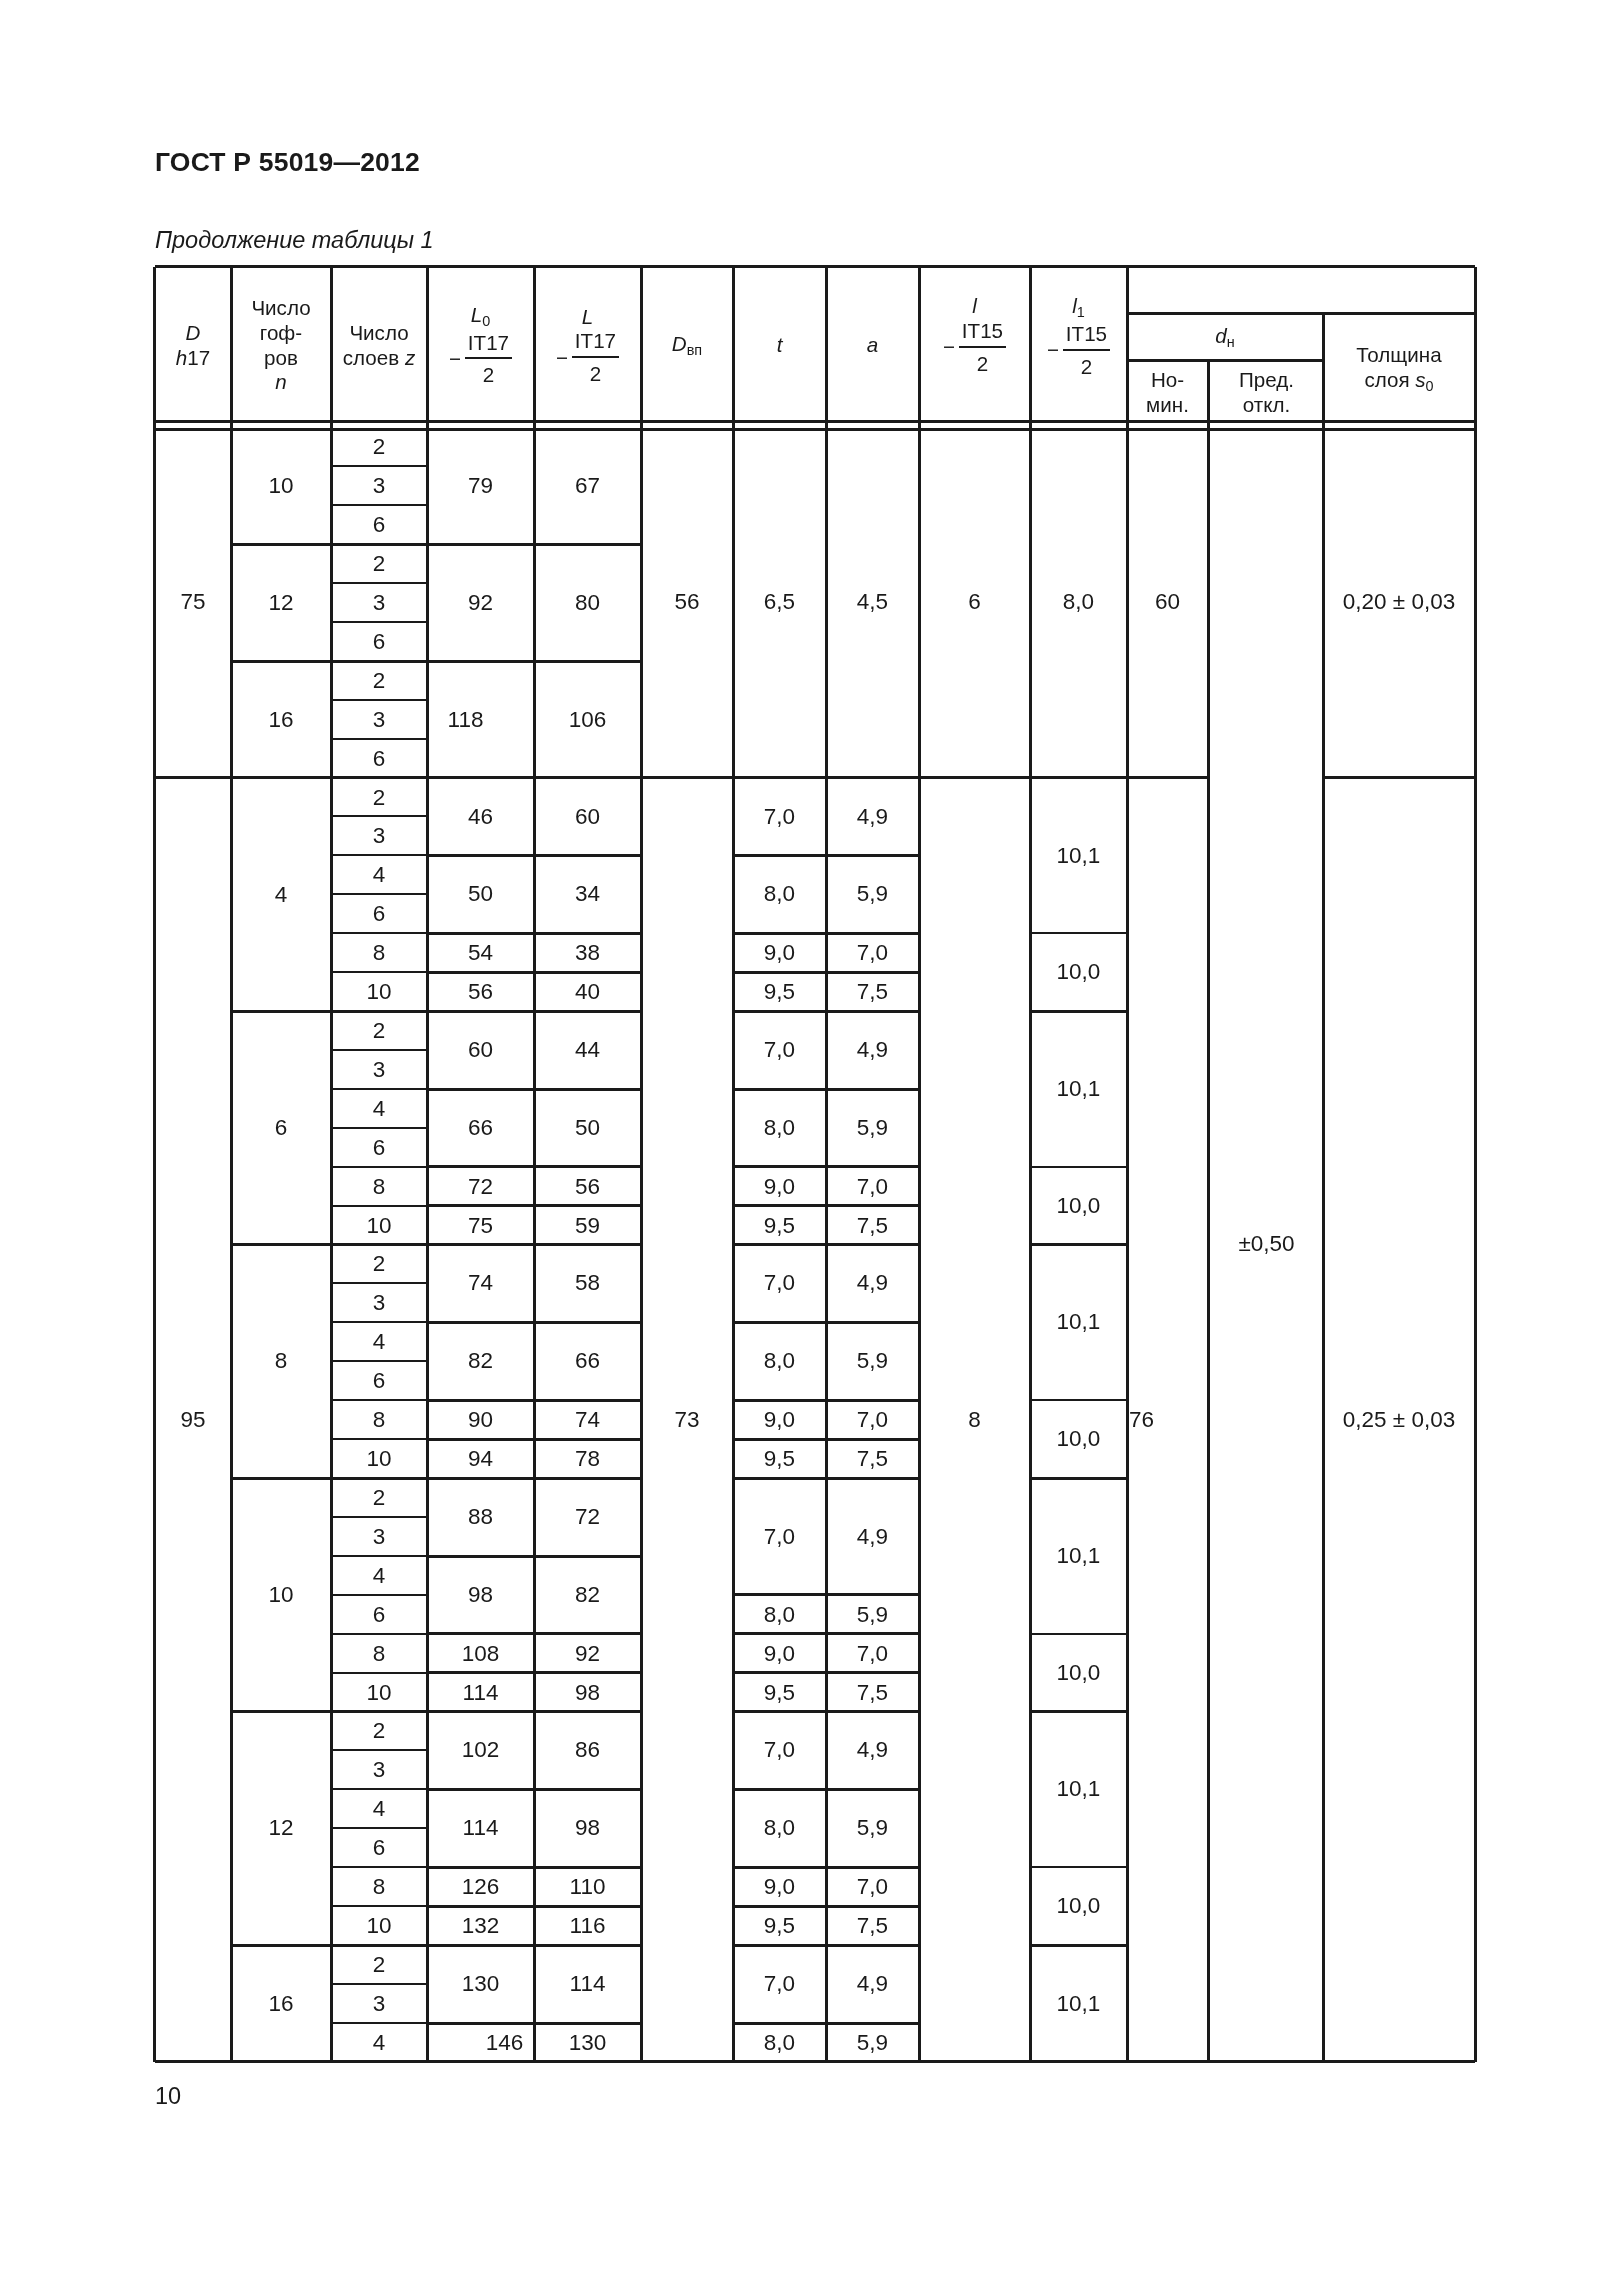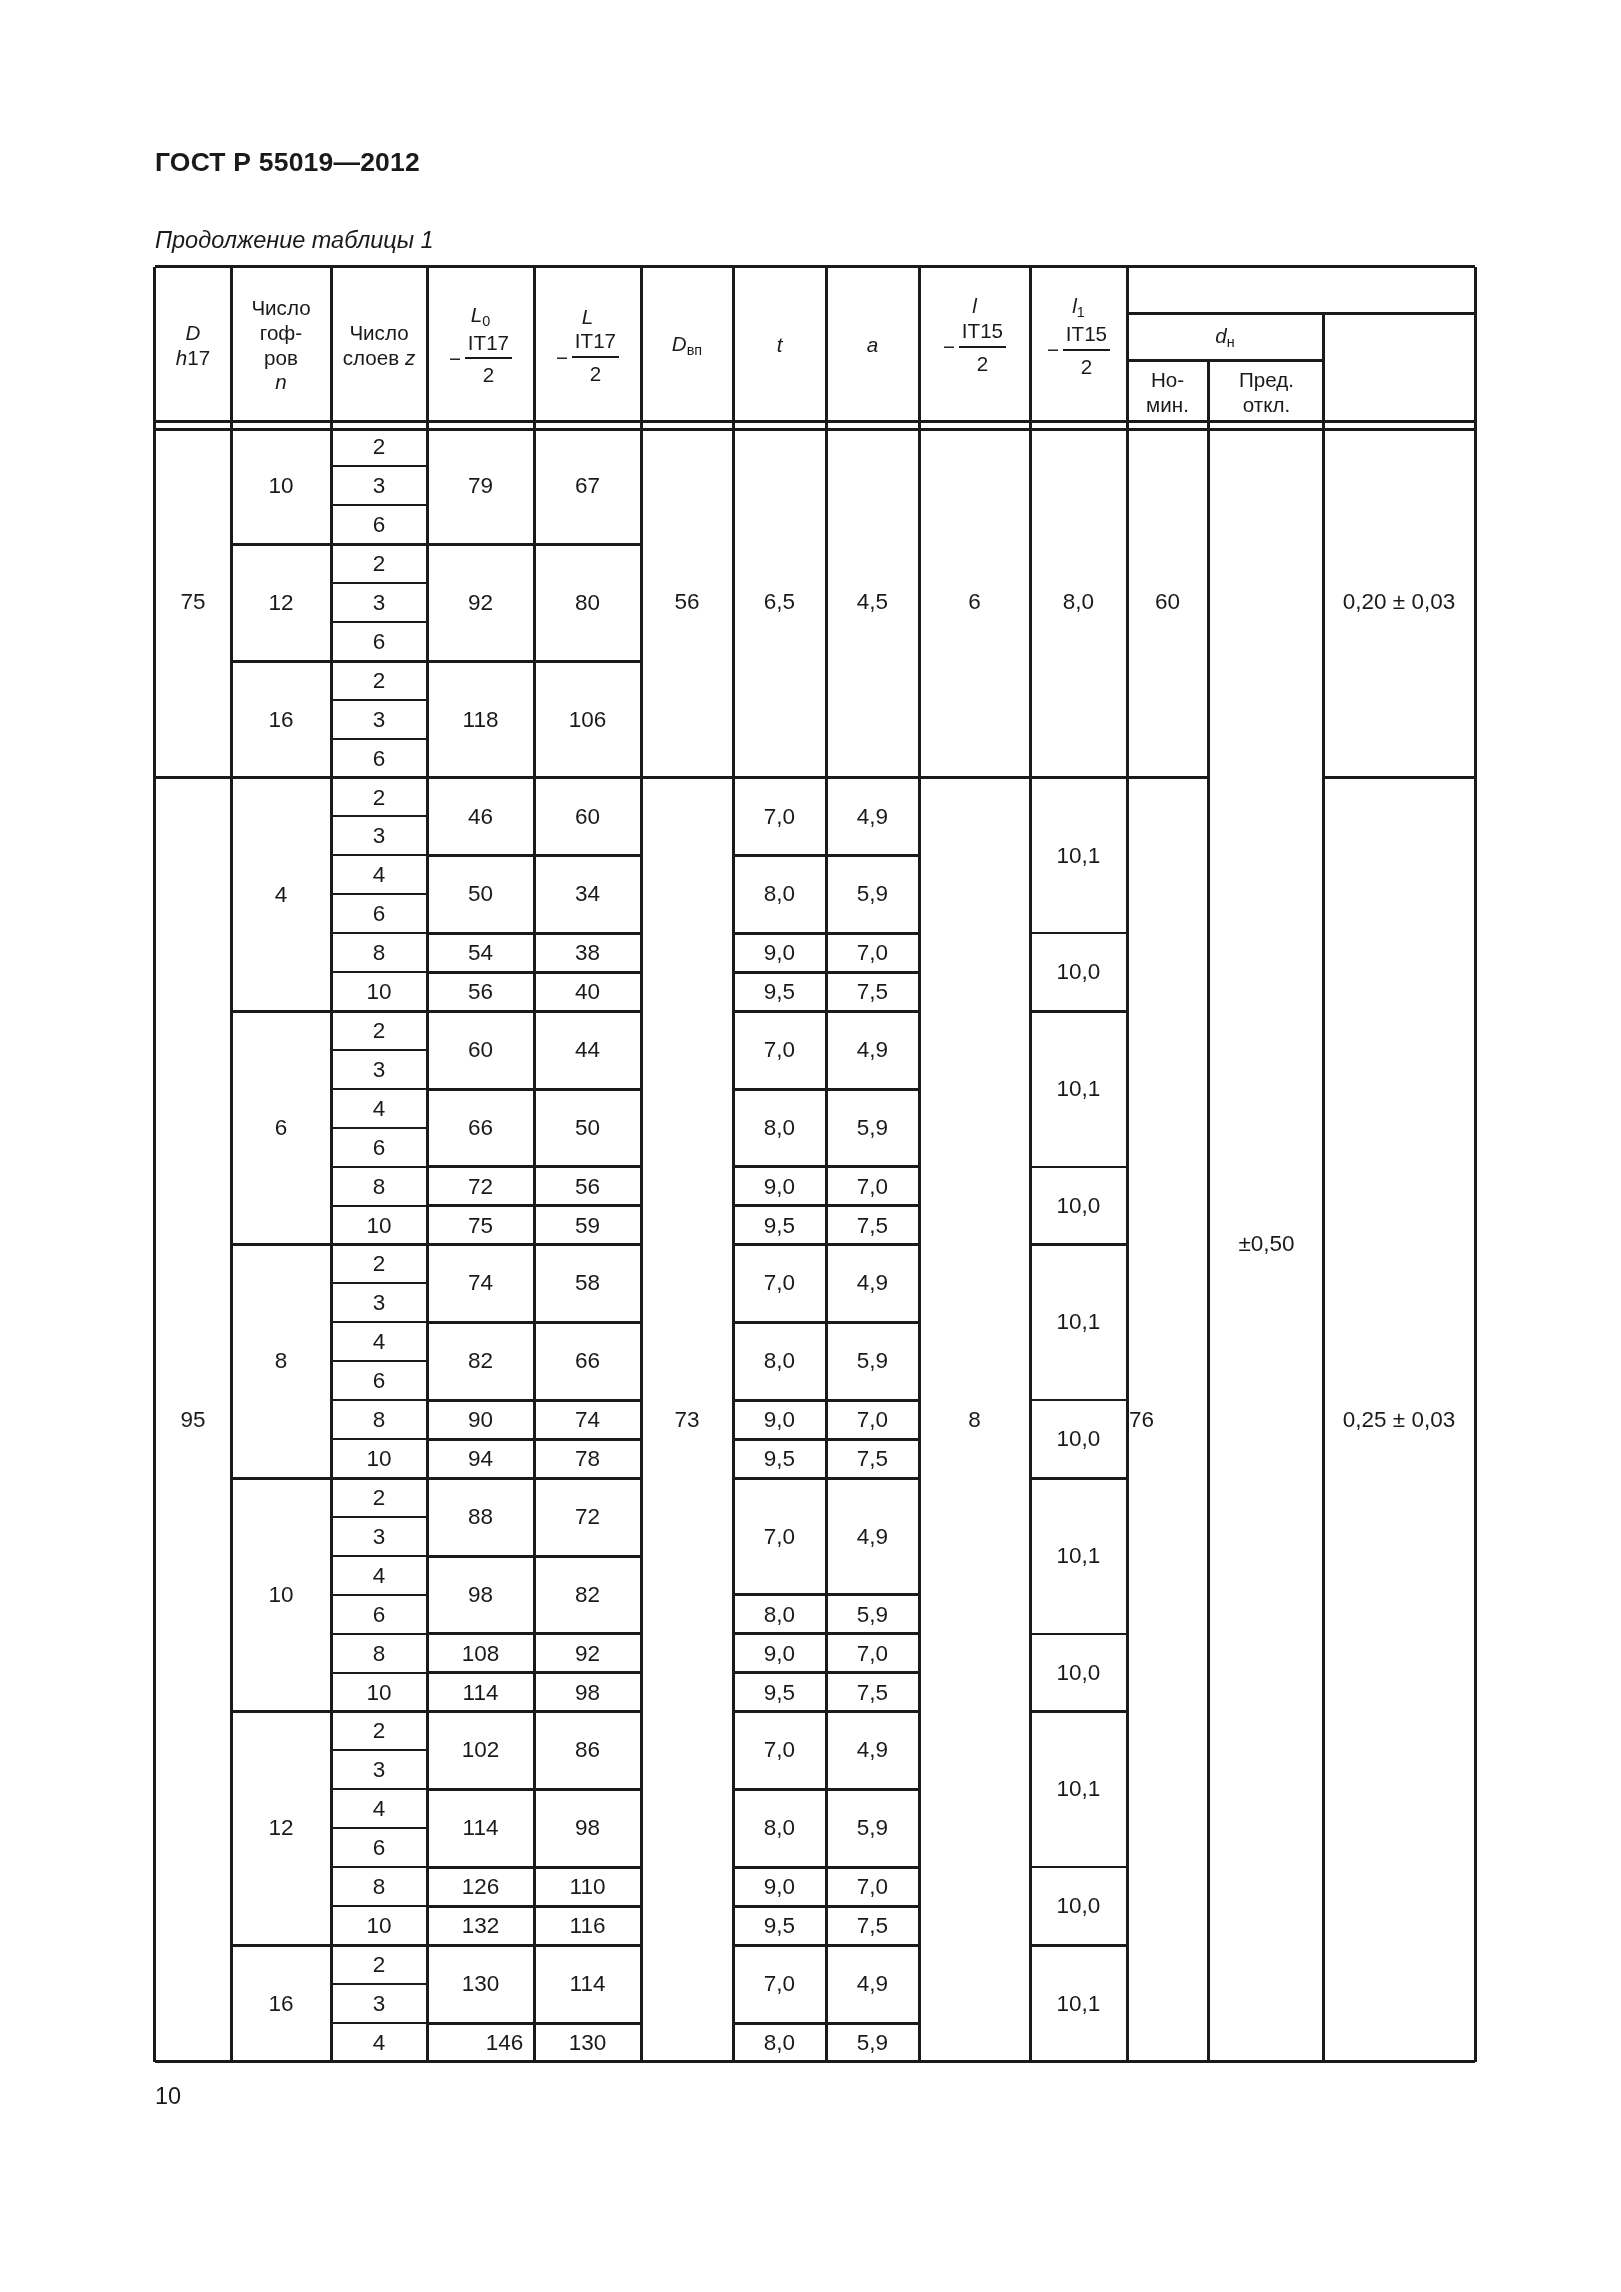--- a/index.html
+++ b/index.html
@@ -86,20 +86,23 @@
         </span></div>
   </div>
   <div class="cell hdr" style="left:1127px;top:314px;width:196px;height:47px;">
     <div><span class="sym">d</span><sub>н</sub></div>
   </div>
   <div class="cell hdr" style="left:1127px;top:361px;width:81px;height:63px;">
     <div><span>Но-</span><br><span>мин.</span></div>
   </div>
   <div class="cell hdr" style="left:1209px;top:361px;width:115px;height:63px;">
     <div><span>Пред.</span><br><span>откл.</span></div>
+  </div>
+  <div class="cell hdr" style="left:1323px;top:314px;width:152px;height:110px;">
+    <div><span>Толщина</span><br><span>слоя</span> <span class="sym">s</span><sub>0</sub></div>
   </div>
 
   <div id="body-cells">
       <div class="cell" style="left: 155px; top: 427px; width: 76px; height: 350px;">75</div>
       <div class="cell" style="left: 641px; top: 427px; width: 92px; height: 350px;">56</div>
       <div class="cell" style="left: 1127px; top: 427px; width: 81px; height: 350px;">60</div>
       <div class="cell" style="left: 1323px; top: 427px; width: 152px; height: 350px;">0,20 ± 0,03</div>
       <div class="cell" style="left: 733px; top: 427px; width: 93px; height: 350px;">6,5</div>
       <div class="cell" style="left: 826px; top: 427px; width: 93px; height: 350px;">4,5</div>
       <div class="cell" style="left: 1030px; top: 427px; width: 97px; height: 350px;">8,0</div>
@@ -113,21 +116,21 @@
       <div class="cell" style="left: 231px; top: 544px; width: 100px; height: 117px;">12</div>
       <div class="cell" style="left: 331px; top: 544px; width: 96px; height: 39px;">2</div>
       <div class="cell" style="left: 331px; top: 583px; width: 96px; height: 39px;">3</div>
       <div class="cell" style="left: 331px; top: 622px; width: 96px; height: 39px;">6</div>
       <div class="cell" style="left: 427px; top: 544px; width: 107px; height: 117px;">92</div>
       <div class="cell" style="left: 534px; top: 544px; width: 107px; height: 117px;">80</div>
       <div class="cell" style="left: 231px; top: 661px; width: 100px; height: 117px;">16</div>
       <div class="cell" style="left: 331px; top: 661px; width: 96px; height: 39px;">2</div>
       <div class="cell" style="left: 331px; top: 700px; width: 96px; height: 39px;">3</div>
       <div class="cell" style="left: 331px; top: 739px; width: 96px; height: 39px;">6</div>
-      <div class="cell" style="left: 427px; top: 661px; width: 107px; height: 117px; text-align: right;">118</div>
+      <div class="cell" style="left: 412px; top: 661px; width: 107px; height: 117px; text-align: right;">118</div>
       <div class="cell" style="left: 534px; top: 661px; width: 107px; height: 117px;">106</div>
       <div class="cell" style="left: 155px; top: 778px; width: 76px; height: 1284px;">95</div>
       <div class="cell" style="left: 641px; top: 778px; width: 92px; height: 1284px;">73</div>
       <div class="cell" style="left: 1101px; top: 778px; width: 81px; height: 1284px;">76</div>
       <div class="cell" style="left: 1323px; top: 778px; width: 152px; height: 1284px;">0,25 ± 0,03</div>
       <div class="cell" style="left: 919px; top: 778px; width: 111px; height: 1284px;">8</div>
       <div class="cell" style="left: 231px; top: 778px; width: 100px; height: 233px;">4</div>
       <div class="cell" style="left: 331px; top: 778px; width: 96px; height: 39px;">2</div>
       <div class="cell" style="left: 331px; top: 816px; width: 96px; height: 39px;">3</div>
       <div class="cell" style="left: 331px; top: 855px; width: 96px; height: 39px;">4</div>

